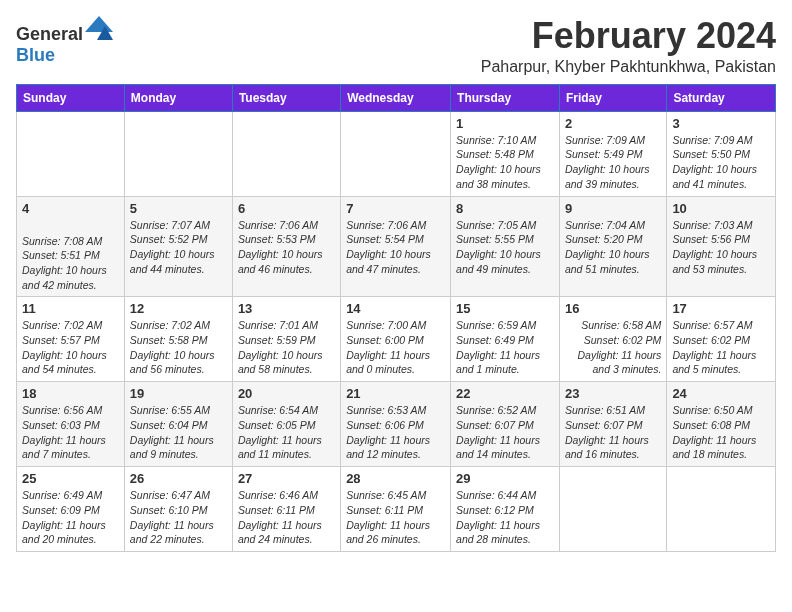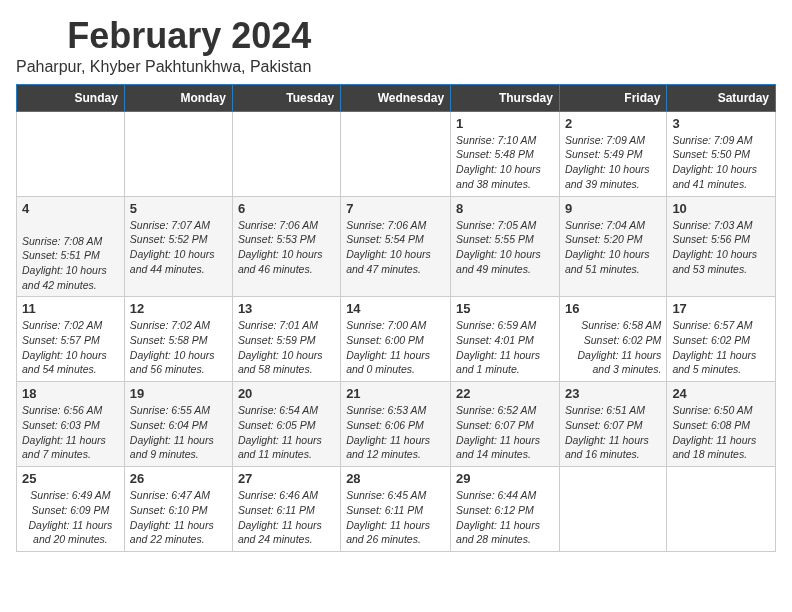--- a/index.html
+++ b/index.html
@@ -49,23 +49,23 @@
       color: #333;
       margin-top: 2px;
     }
     table {
       width: 100%;
       border-collapse: collapse;
       margin-top: 8px;
       font-size: 11px;
     }
     thead th {
-      background-color: #404040;
+      background-color: #6d28d9;
       color: #fff;
-      text-align: right;
+      text-align: left;
       padding: 6px 6px;
       font-size: 12px;
       font-weight: bold;
       border: 1px solid #2a7abf;
     }
     tbody td {
       border: 1px solid #ccc;
       vertical-align: top;
       padding: 4px 5px;
       height: 85px;
@@ -91,20 +91,29 @@
       background-color: #fff;
     }
     .empty-cell {
       background-color: #fff !important;
     }
   </style>
 </head>
 <body>
 
 <div class="header-logo">
+  <div class="logo-area">
+    <div>
+      <span class="logo-text-general">General</span><svg class="logo-icon" viewBox="0 0 28 24">
+          <polygon points="14,0 28,16 0,16" fill="#2a7abf"></polygon>
+          <polygon points="20,10 28,24 12,24" fill="#1a5a9f"></polygon>
+        </svg><br>
+      <span class="logo-text-blue">Blue</span>
+    </div>
+  </div>
   <div class="title-area">
     <div class="month-year">February 2024</div>
     <div class="location">Paharpur, Khyber Pakhtunkhwa, Pakistan</div>
   </div>
 </div>
 
 <table>
   <thead>
     <tr>
     <th>Sunday</th>
@@ -220,21 +229,21 @@
         <td>
           <span class="day-number">14</span>
           <div class="cell-text" style="white-space: pre-line;">Sunrise: 7:00 AM
 Sunset: 6:00 PM
 Daylight: 11 hours
 and 0 minutes.</div>
         </td>
         <td>
           <span class="day-number">15</span>
           <div class="cell-text" style="white-space: pre-line;">Sunrise: 6:59 AM
-Sunset: 4:01 PM
+Sunset: 6:49 PM
 Daylight: 11 hours
 and 1 minute.</div>
         </td>
         <td>
           <span class="day-number">16</span>
           <div class="cell-text" style="white-space: pre-line; text-align: right;">Sunrise: 6:58 AM
 Sunset: 6:02 PM
 Daylight: 11 hours
 and 3 minutes.</div>
         </td>
@@ -293,21 +302,21 @@
           <span class="day-number">24</span>
           <div class="cell-text" style="white-space: pre-line;">Sunrise: 6:50 AM
 Sunset: 6:08 PM
 Daylight: 11 hours
 and 18 minutes.</div>
         </td>
       </tr>
       <tr>
         <td>
           <span class="day-number">25</span>
-          <div class="cell-text" style="white-space: pre-line; text-align: center;">Sunrise: 6:49 AM
+          <div class="cell-text" style="white-space: pre-line;">Sunrise: 6:49 AM
 Sunset: 6:09 PM
 Daylight: 11 hours
 and 20 minutes.</div>
         </td>
         <td>
           <span class="day-number">26</span>
           <div class="cell-text" style="white-space: pre-line;">Sunrise: 6:47 AM
 Sunset: 6:10 PM
 Daylight: 11 hours
 and 22 minutes.</div>

